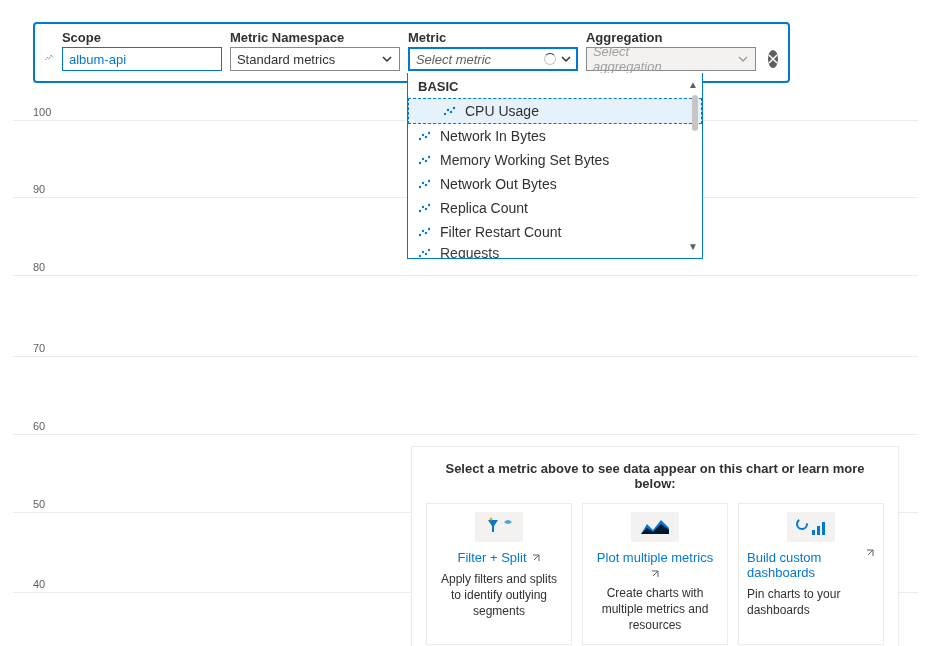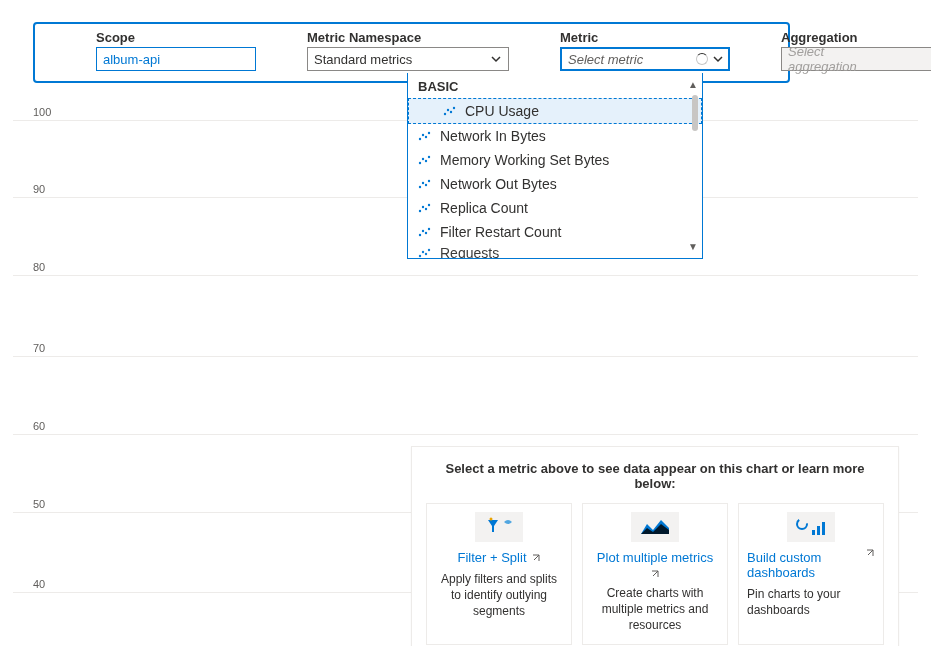--- a/index.html
+++ b/index.html
@@ -12,32 +12,32 @@
     border: 2px solid #0078d4;
     border-radius: 4px;
     background: #fff;
     padding: 6px 10px 10px 10px;
     display: flex;
     align-items: flex-end;
     gap: 8px;
     z-index: 10;
   }
   .lead-icon { width: 16px; height: 16px; margin-bottom: 5px; }
-  .field { display: flex; flex-direction: column; gap: 2px; margin-left: 43px; }
+  .field { display: flex; flex-direction: column; gap: 2px; }
   .field-label { font-size: 13px; font-weight: 600; color: #323130; }
   .field-control {
     height: 24px;
     border: 1px solid #8a8886;
     background: #fff;
     display: flex; align-items: center; justify-content: space-between;
     padding: 0 6px;
     font-size: 13px;
   }
   .field-control.scope { width: 160px; border-color: #0078d4; color: #0078d4; }
-  .field-control.namespace { width: 202px; }
+  .field-control.namespace { width: 170px; }
   .field-control.metric { width: 170px; border: 2px solid #0078d4; padding: 0 4px 0 6px; }
   .field-control.metric .placeholder { font-style: italic; color: #605e5c; }
   .field-control.aggregation { width: 170px; background: #f3f2f1; color: #a19f9d; gap: 48px; }
   .field-control.aggregation .placeholder { font-style: italic; color: #a19f9d; }
   .chev { width: 12px; height: 12px; flex-shrink: 0; }
   .spinner { width: 12px; height: 12px; border: 1.5px solid #c7c7c7; border-top-color: #323130; border-radius: 50%; margin-right: 2px; }
   .close-btn {
     width: 18px; height: 18px; border-radius: 50%; background: #605e5c;
     display:flex; align-items:center; justify-content:center;
     margin-bottom: 3px; margin-left: 4px; cursor: pointer;

